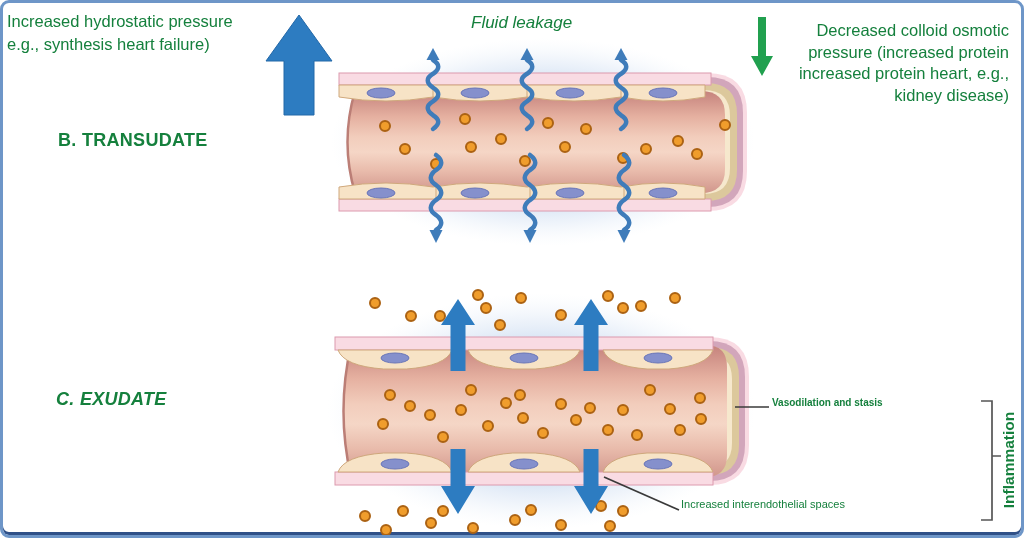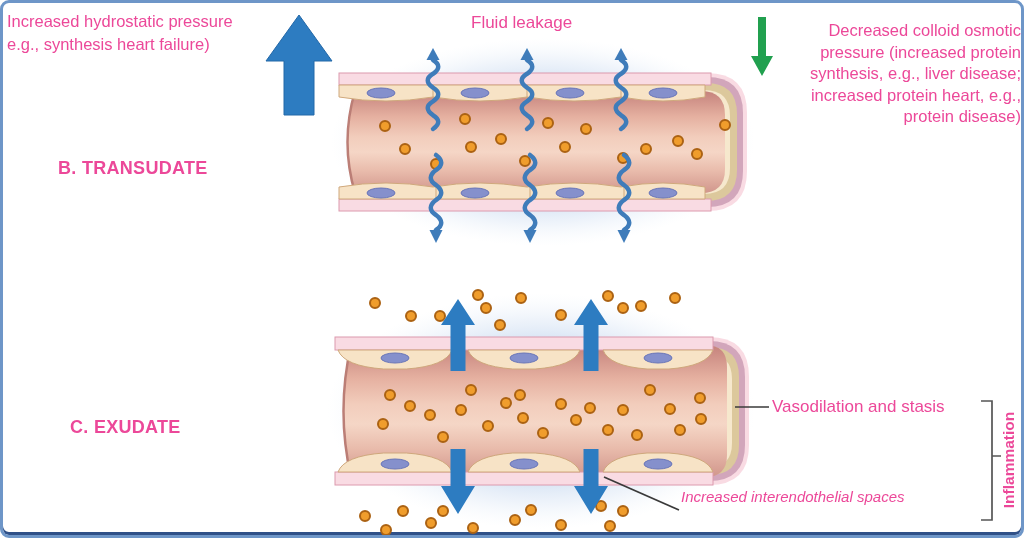--- a/index.html
+++ b/index.html
@@ -6,33 +6,33 @@
   .fig{
     position:relative;
     width:1024px;height:538px;
     box-sizing:border-box;
     background:#ffffff;
     border:3px solid #6e96c8;
     border-radius:9px;
     box-shadow:inset 0 -3px 0 #2f5088;
     overflow:hidden;
     font-family:"Liberation Sans", sans-serif;
-    color:#ec4899;
+    color:#15803d;
   }
   .fig svg{position:absolute;left:0;top:0;}
   .t{position:absolute;white-space:nowrap;}
   .note-left{left:4px;top:7px;font-size:16.5px;line-height:23px;}
-  .note-right{right:0;top:17px;font-size:16.5px;line-height:21.5px;text-align:right;}
-  .panel-label{font-weight:bold;font-size:18px;letter-spacing:.3px;margin-top:28px;}
+  .note-right{right:12px;top:17px;font-size:16.5px;line-height:21.5px;text-align:right;}
+  .panel-label{font-weight:bold;font-size:18px;letter-spacing:.3px;}
   .label-b{left:55px;top:127px;}
-  .label-c{left:67px;top:386px;}
-  .fluid-leakage{left:468px;top:10px;font-size:17px;}
+  .label-c{left:53px;top:386px;font-style:italic;}
+  .fluid-leakage{left:468px;top:10px;font-size:17px;font-style:italic;}
   .fpl{left:690px;top:298px;font-size:15.5px;}
-  .vaso{left:769px;top:394px;font-size:17px;}
-  .inter{left:678px;top:485px;font-size:15px;font-style:italic;}
+  .vaso{left:769px;top:394px;font-size:10px;font-weight:bold;}
+  .inter{left:678px;top:495px;font-size:11px;}
   .inflammation{
     left:936px;top:448px;width:140px;height:18px;
     transform:rotate(-90deg);
     text-align:center;font-weight:bold;font-size:15.5px;
   }
 </style>
 </head>
 <body>
 
 <div class="fig">
@@ -196,23 +196,22 @@
     </svg>
 
   <div class="t note-left">
     <div>Increased hydrostatic pressure</div>
     <div>e.g., synthesis heart failure)</div>
   </div>
 
   <div class="t note-right">
     <div>Decreased colloid osmotic</div>
     <div>pressure (increased protein</div>
-    <div>synthesis, e.g., liver disease;</div>
     <div>increased protein heart, e.g.,</div>
-    <div>protein disease)</div>
+    <div>kidney disease)</div>
   </div>
 
   <div class="t panel-label label-b">B. TRANSUDATE</div>
   <div class="t fluid-leakage">Fluid leakage</div>
 
   <div class="t panel-label label-c">C. EXUDATE</div>
   <div class="t vaso">Vasodilation and stasis</div>
   <div class="t inter">Increased interendothelial spaces</div>
   <div class="t inflammation">Inflammation</div>
 

